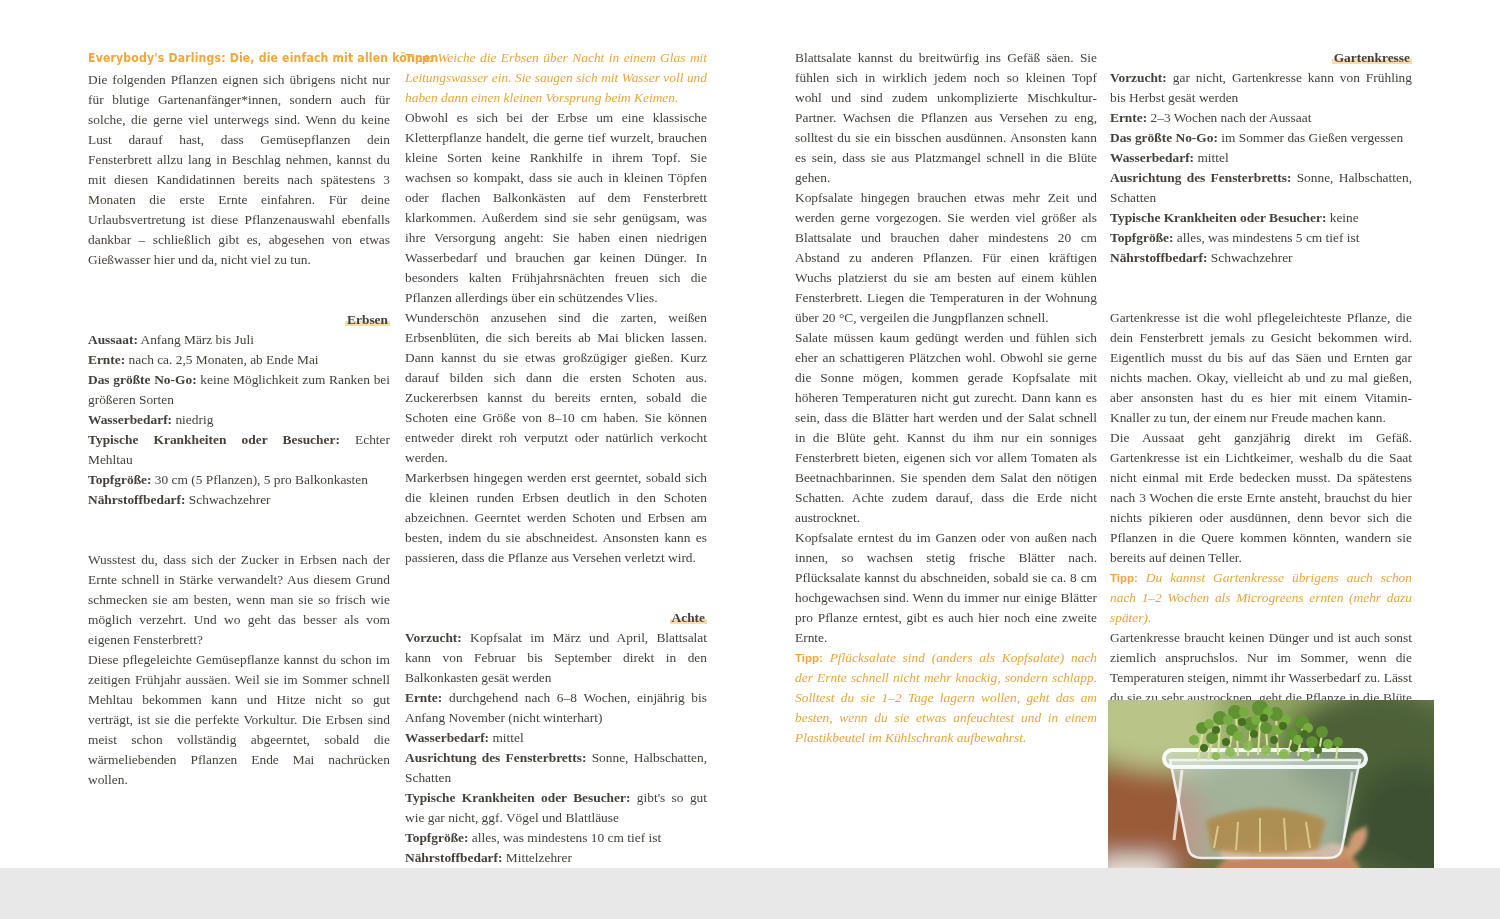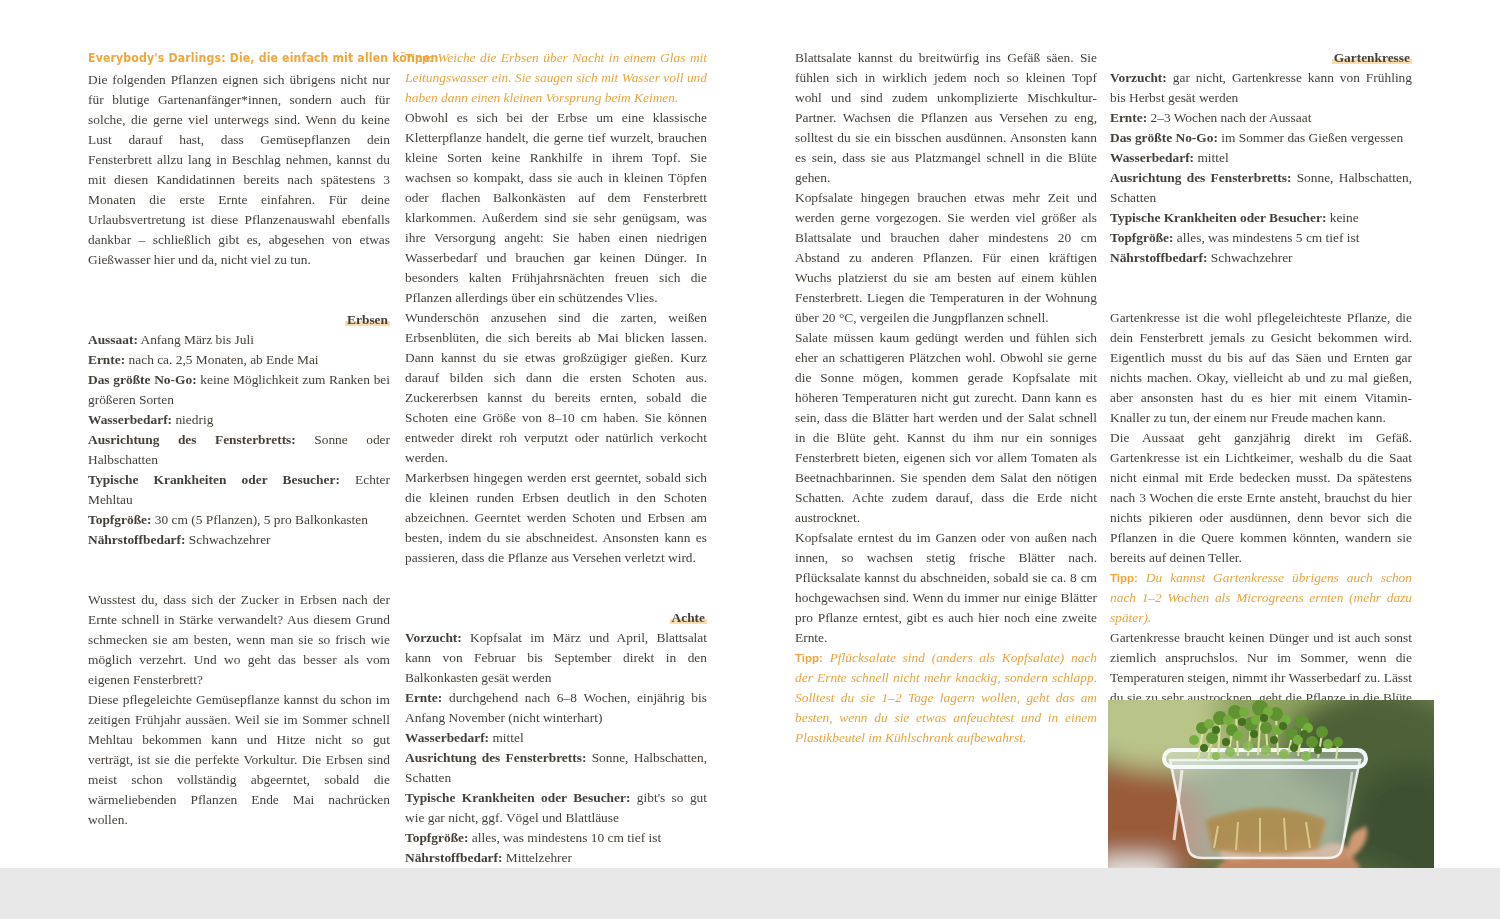--- a/index.html
+++ b/index.html
@@ -35,21 +35,20 @@
 
   <div class="col" id="col1">
     <p class="headline"><span class="headline-inner">Everybody's Darlings: Die, die einfach mit allen können</span></p>
     <p>Die folgenden Pflanzen eignen sich übrigens nicht nur für blutige Gartenanfänger*innen, sondern auch für solche, die gerne viel unterwegs sind. Wenn du keine Lust darauf hast, dass Gemüsepflanzen dein Fensterbrett allzu lang in Beschlag nehmen, kannst du mit diesen Kandidatinnen bereits nach spätestens 3 Monaten die erste Ernte einfahren. Für deine Urlaubsvertretung ist diese Pflanzenauswahl ebenfalls dankbar – schließlich gibt es, abgesehen von etwas Gießwasser hier und da, nicht viel zu tun.</p>
 
     <p class="sec gap"><span class="sec-title">Erbsen</span></p>
     <p class="fact"><b>Aussaat:</b> <span>Anfang März bis Juli</span></p>
     <p class="fact"><b>Ernte:</b> <span>nach ca. 2,5 Monaten, ab Ende Mai</span></p>
     <p class="fact"><b>Das größte No-Go:</b> <span>keine Möglichkeit zum Ranken bei größeren Sorten</span></p>
     <p class="fact"><b>Wasserbedarf:</b> <span>niedrig</span></p>
-    <p class="fact"><b>Ausrichtung des Fensterbretts:</b> <span>Sonne oder Halbschatten</span></p>
     <p class="fact"><b>Typische Krankheiten oder Besucher:</b> <span>Echter Mehltau</span></p>
     <p class="fact"><b>Topfgröße:</b> <span>30 cm (5 Pflanzen), 5 pro Balkonkasten</span></p>
     <p class="fact"><b>Nährstoffbedarf:</b> <span>Schwachzehrer</span></p>
 
     <p class="gap">Wusstest du, dass sich der Zucker in Erbsen nach der Ernte schnell in Stärke verwandelt? Aus diesem Grund schmecken sie am besten, wenn man sie so frisch wie möglich verzehrt. Und wo geht das besser als vom eigenen Fensterbrett?</p>
     <p>Diese pflegeleichte Gemüsepflanze kannst du schon im zeitigen Frühjahr aussäen. Weil sie im Sommer schnell Mehltau bekommen kann und Hitze nicht so gut verträgt, ist sie die perfekte Vorkultur. Die Erbsen sind meist schon vollständig abgeerntet, sobald die wärmeliebenden Pflanzen Ende Mai nachrücken wollen.</p>
 
   </div>
 
   <div class="col" id="col2">

